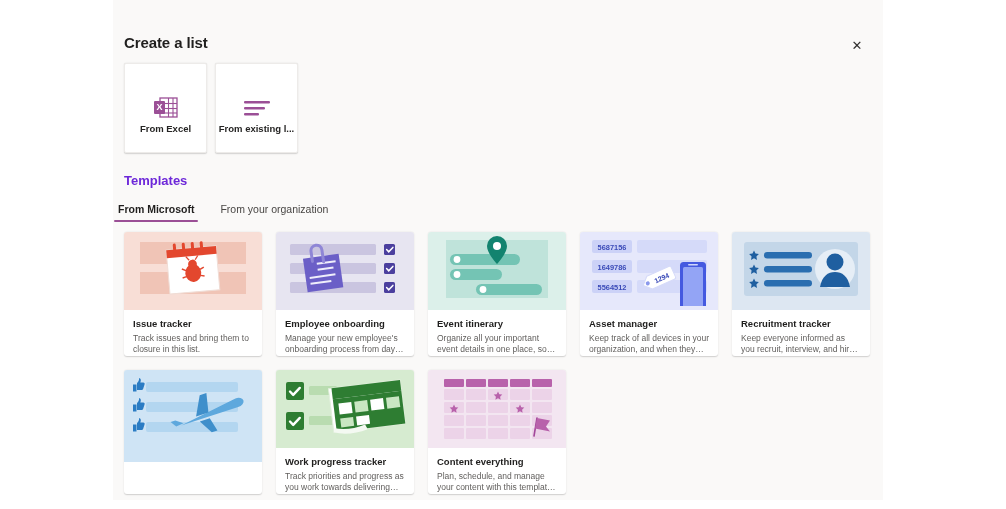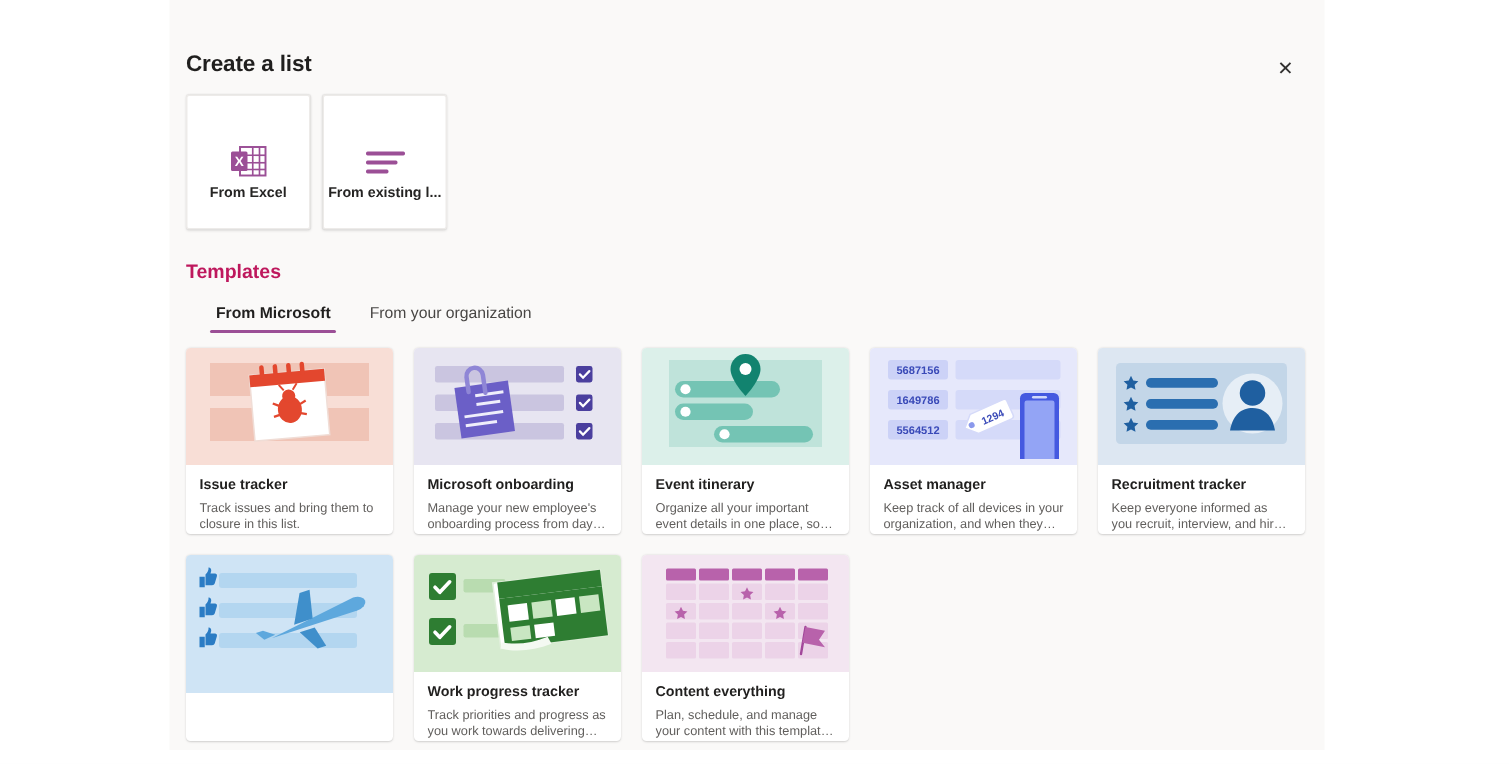--- a/index.html
+++ b/index.html
@@ -43,24 +43,24 @@
   .create-ico { height: 40px; display: flex; align-items: center; justify-content: center; }
   .create-label {
     font-size: 9.5px; font-weight: bold; color: #252423;
     position: absolute; bottom: 18px; white-space: nowrap;
     max-width: 78px; overflow: hidden; text-overflow: ellipsis;
     text-align: center;
   }
   
   #tpl-title {
     position: absolute; left: 11px; top: 173px;
-    font-size: 13px; font-weight: bold; color: #be185d;
+    font-size: 13px; font-weight: bold; color: #6d28d9;
   }
   #tabs {
-    position: absolute; left: 27px; top: 203px;
+    position: absolute; left: 1px; top: 203px;
     display: flex; gap: 18px;
   }
   .tab {
     font-size: 10.5px; color: #484644; cursor: pointer;
     padding: 0 4px 7px 4px; position: relative; white-space: nowrap;
   }
   .tab.active { color: #201f1e; font-weight: bold; }
   .tab.active::after {
     content: ""; position: absolute; left: 0; right: 0; bottom: 0;
     height: 2px; background: #a4373a; background: #9b4f96; border-radius: 1px;
@@ -186,21 +186,21 @@
             <rect x="29" y="24" width="36" height="34" fill="#6b5fc7"></rect>
             <rect x="42" y="30" width="19" height="2" fill="#efeefb"></rect>
             <rect x="42" y="36" width="16" height="2" fill="#efeefb"></rect>
             <rect x="33" y="43" width="26" height="2" fill="#efeefb"></rect>
             <rect x="33" y="49" width="21" height="2" fill="#efeefb"></rect>
             <path d="M38 28 V18 a5.5 5.5 0 0 1 11 0 v12" stroke="#8f86d6" stroke-width="3" fill="none" stroke-linecap="round"></path>
           </g>
         </svg>
       </div>
       <div class="tpl-txt">
-        <div class="tpl-name">Microsoft onboarding</div>
+        <div class="tpl-name">Employee onboarding</div>
         <div class="tpl-desc">Manage your new employee's onboarding process from day 1....</div>
       </div>
     </div>
 
     <div class="tpl-card">
       <div class="tpl-art" style="background:#dcf0ea">
         <svg width="138" height="74" viewBox="0 0 138 74">
           <rect x="18" y="8" width="102" height="58" fill="#bfe3da"></rect>
           <rect x="22" y="22" width="70" height="11" rx="5.5" fill="#74c4b4"></rect>
           <circle cx="29" cy="27.5" r="3.4" fill="#ffffff"></circle>

